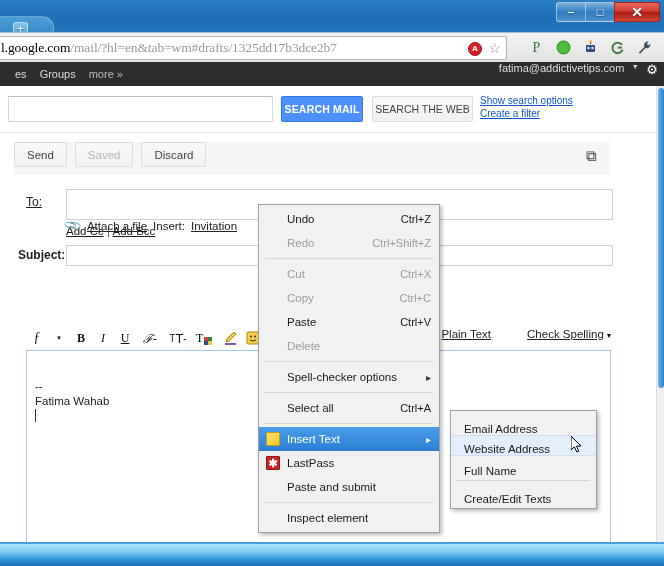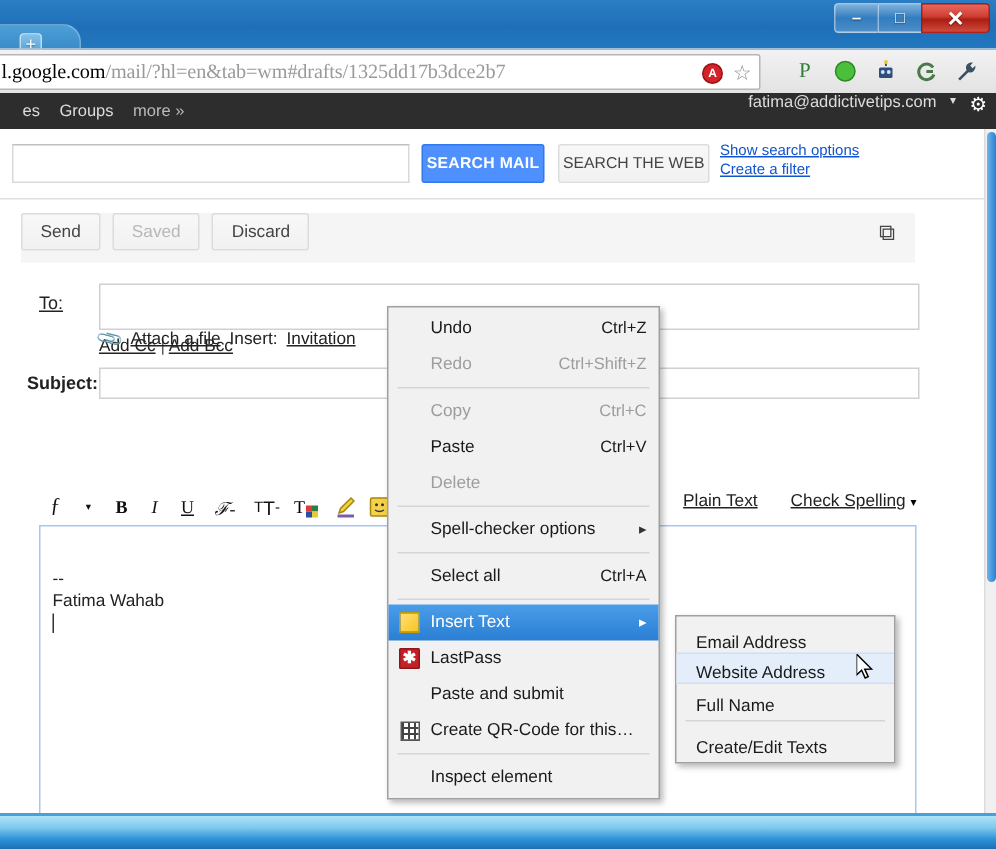--- a/index.html
+++ b/index.html
@@ -216,21 +216,21 @@
   #format-toolbar {
     position: absolute; left: 18px; top: 185px;
     width: 585px; height: 22px;
     display: flex; align-items: center; gap: 0px;
   }
   .tool { width: 22px; height: 20px; display: flex; align-items: center; justify-content: center;
           font-size: 12px; color: #111; }
   .tool.wide { width: 28px; }
   #toolbar-right {
     position: absolute; right: 0; top: 1px;
-    display: flex; align-items: flex-start; gap: 22px; font-size: 11.5px;
+    display: flex; align-items: flex-start; gap: 36px; font-size: 11.5px;
   }
   #toolbar-right a { color: #222; text-decoration: underline; }
 
   #body-area {
     position: absolute; left: 18px; top: 208px;
     width: 585px; height: 202px;
     border: 1px solid #a6c8f0; background: #fff;
     padding: 28px 0 0 8px;
     font-size: 11.5px; color: #222; line-height: 15px;
   }
@@ -507,20 +507,24 @@
       <div class="ctx-item">
         <span class="lbl">Undo</span>
         <span class="accel">Ctrl+Z</span>
       </div>
       <div class="ctx-item dim">
         <span class="lbl">Redo</span>
         <span class="accel">Ctrl+Shift+Z</span>
       </div>
       <div class="ctx-sep"></div>
       <div class="ctx-item dim">
+        <span class="lbl">Cut</span>
+        <span class="accel">Ctrl+X</span>
+      </div>
+      <div class="ctx-item dim">
         <span class="lbl">Copy</span>
         <span class="accel">Ctrl+C</span>
       </div>
       <div class="ctx-item">
         <span class="lbl">Paste</span>
         <span class="accel">Ctrl+V</span>
       </div>
       <div class="ctx-item dim">
         <span class="lbl">Delete</span>
       </div>
@@ -542,26 +546,20 @@
       </div>
       <div class="ctx-item">
         <span class="ctx-ico">
           <span class="ico-lastpass">✱</span>
         </span>
         <span class="lbl">LastPass</span>
       </div>
       <div class="ctx-item">
         <span class="lbl">Paste and submit</span>
       </div>
-      <div class="ctx-item">
-        <span class="ctx-ico">
-          <span class="ico-qr"></span>
-        </span>
-        <span class="lbl">Create QR-Code for this…</span>
-      </div>
       <div class="ctx-sep"></div>
       <div class="ctx-item">
         <span class="lbl">Inspect element</span>
       </div>
     </div>
 
   <div id="ctx-submenu">
       <div class="sub-item">
         <span>Email Address</span>
       </div>

